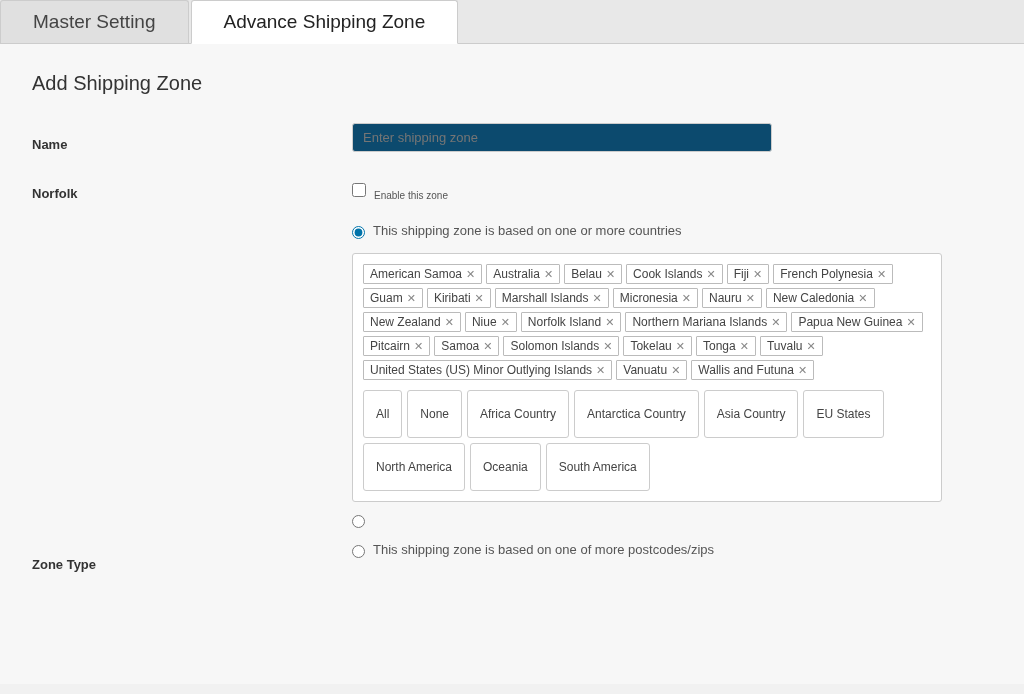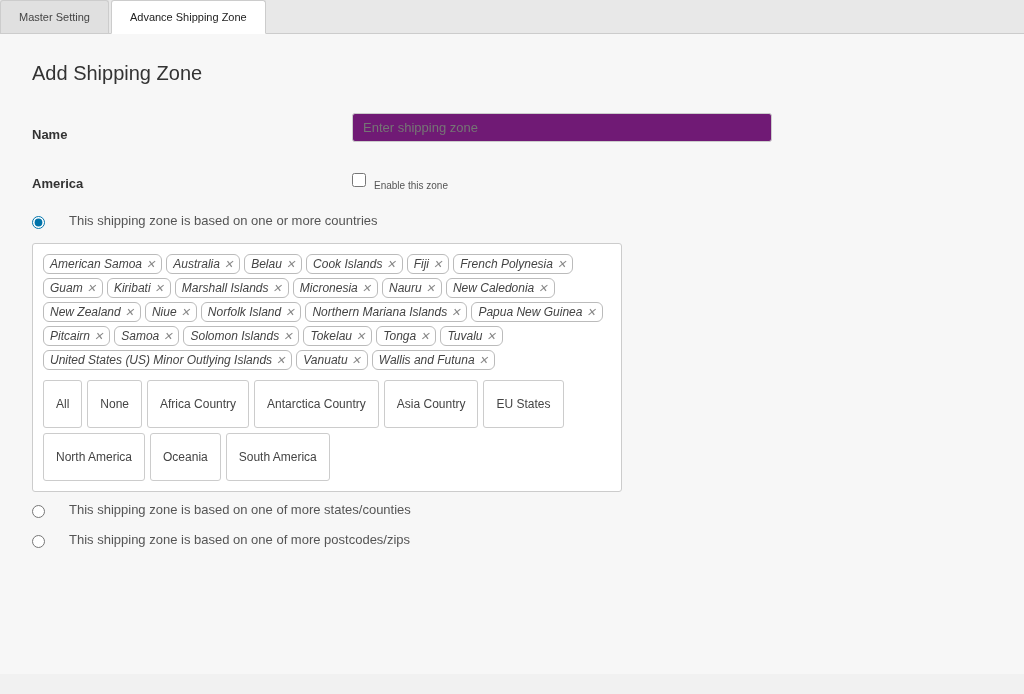--- a/index.html
+++ b/index.html
@@ -12,26 +12,26 @@
 
     .tabs-bar {
       display: flex;
       align-items: flex-end;
       background: #e8e8e8;
       border-bottom: 1px solid #ccc;
       padding: 0 0 0 0;
       gap: 0;
     }
     .tab {
-      padding: 10px 18px;
+      padding: 10px 32px;
       background: #e0e0e0;
       border: 1px solid #ccc;
       border-bottom: none;
       cursor: pointer;
-      font-size: 11px;
+      font-size: 19px;
       color: #444;
       margin-right: 2px;
       border-radius: 3px 3px 0 0;
     }
     .tab.active {
       background: #fff;
       color: #222;
       font-weight: 400;
       border-bottom: 1px solid #fff;
       margin-bottom: -1px;
@@ -70,21 +70,21 @@
       flex: 1;
     }
 
     input[type="text"].zone-name {
       width: 420px;
       padding: 6px 10px;
       border: 1px solid #ccc;
       border-radius: 3px;
       font-size: 13px;
       color: #aaa;
-      background: #701a75;
+      background: #0c4a6e;
       outline: none;
     }
 
     .checkbox-row {
       display: flex;
       align-items: center;
       gap: 8px;
       padding-top: 4px;
     }
     .checkbox-row input[type="checkbox"] {
@@ -116,28 +116,27 @@
       display: flex;
       flex-wrap: wrap;
       gap: 4px;
       margin-bottom: 6px;
     }
 
     .tag {
       display: inline-flex;
       align-items: center;
       border: 1px solid #bbb;
-      border-radius: 6px;
+      border-radius: 1px;
       padding: 2px 6px;
       font-size: 12px;
       background: #fff;
       color: #444;
       gap: 4px;
       white-space: nowrap;
-      font-style: italic;
     }
     .tag .remove {
       cursor: pointer;
       color: #888;
       font-size: 11px;
       line-height: 1;
     }
 
     .filter-buttons {
       margin-top: 10px;
@@ -155,21 +154,21 @@
       cursor: pointer;
     }
 
     .zone-type-section {
       width: 620px;
     }
 
     .radio-option {
       display: flex;
       align-items: flex-start;
-      gap: 24px;
+      gap: 8px;
       margin-bottom: 14px;
     }
     .radio-option input[type="radio"] {
       margin-top: 3px;
       accent-color: #0073aa;
     }
     .radio-option label {
       font-size: 13px;
       color: #555;
     }
@@ -186,30 +185,31 @@
   <h2>Add Shipping Zone</h2>
 
   <div class="form-row">
     <div class="form-label">Name</div>
     <div class="form-field">
       <input type="text" class="zone-name" placeholder="Enter shipping zone" style="">
     </div>
   </div>
 
   <div class="form-row">
-    <div class="form-label">America</div>
+    <div class="form-label">Norfolk</div>
     <div class="form-field">
       <div class="checkbox-row">
         <input type="checkbox" id="enable-zone" style="">
         <label for="enable-zone">Enable this zone</label>
       </div>
     </div>
   </div>
 
   <div class="form-row">
+    <div class="form-label">Zone Type</div>
     <div class="form-field zone-type-section">
 
       <div class="radio-option">
         <input type="radio" name="zone_type" id="zone-countries" checked="" style="">
         <label for="zone-countries">This shipping zone is based on one or more countries</label>
       </div>
 
       <div class="countries-box">
         <div class="tags-area" id="tags-area">
         <span class="tag">American Samoa <span class="remove">✕</span></span>
@@ -247,21 +247,20 @@
             <button class="filter-btn">Asia Country</button>
             <button class="filter-btn">EU States</button>
             <button class="filter-btn">North America</button>
             <button class="filter-btn">Oceania</button>
             <button class="filter-btn">South America</button>
           </div>
       </div>
 
       <div class="radio-option">
         <input type="radio" name="zone_type" id="zone-states" style="">
-        <label for="zone-states">This shipping zone is based on one of more states/counties</label>
       </div>
 
       <div class="radio-option">
         <input type="radio" name="zone_type" id="zone-postcodes" style="">
         <label for="zone-postcodes">This shipping zone is based on one of more postcodes/zips</label>
       </div>
 
     </div>
   </div>
 </div>

